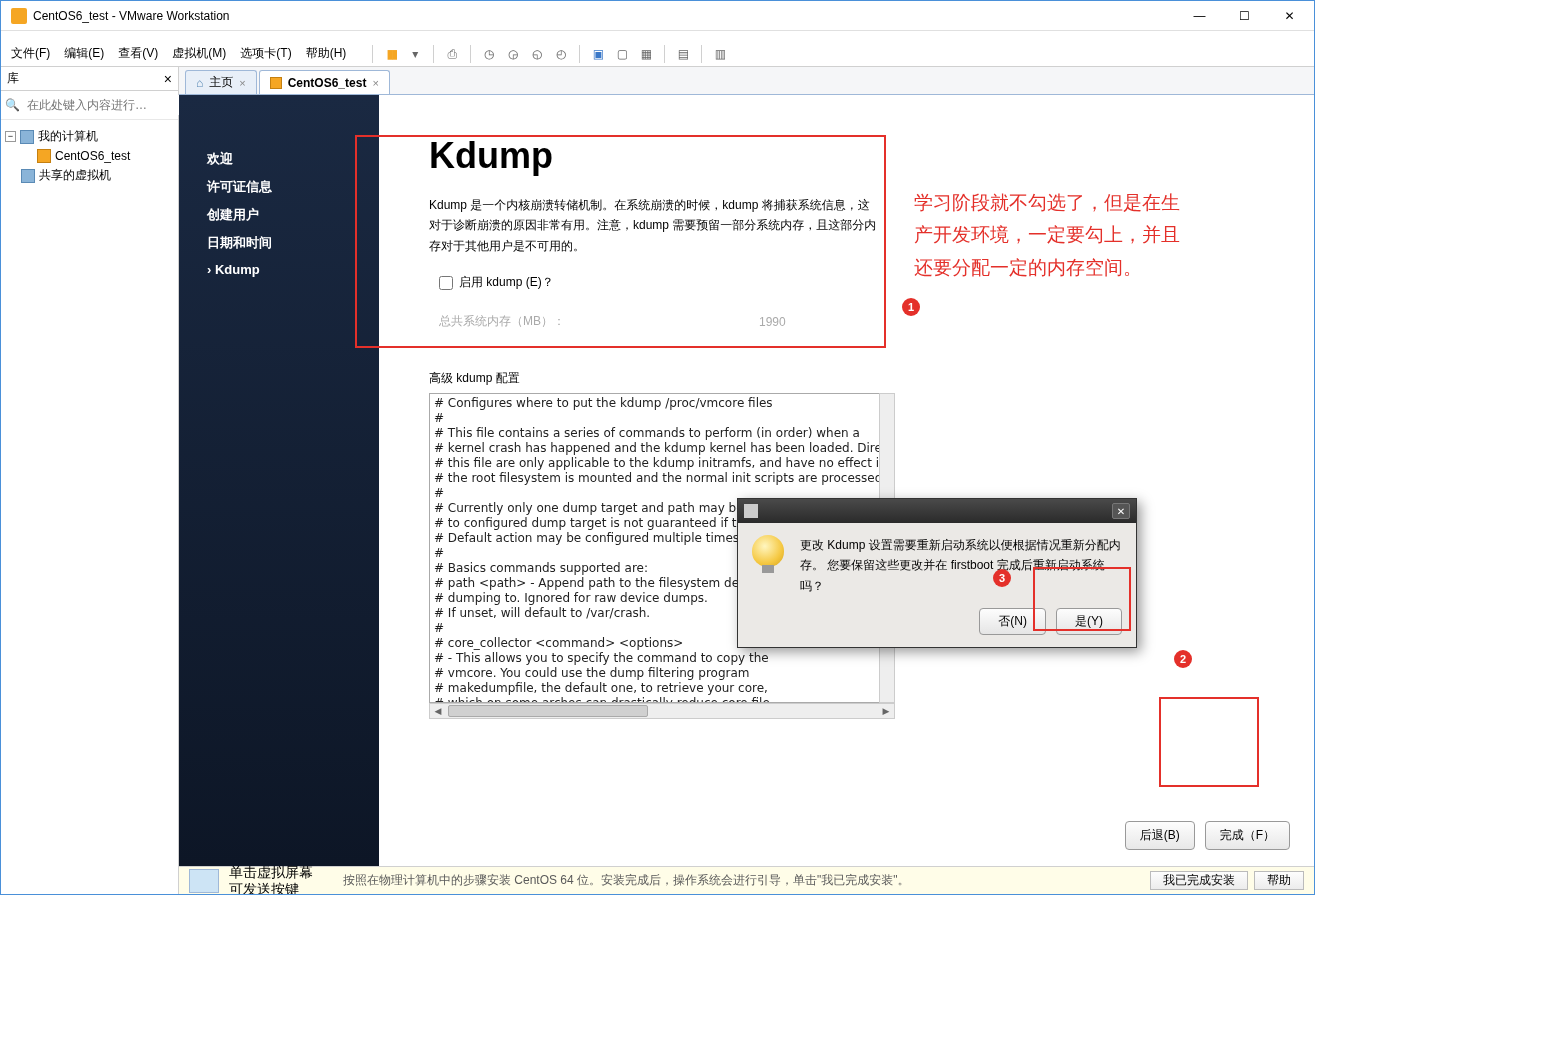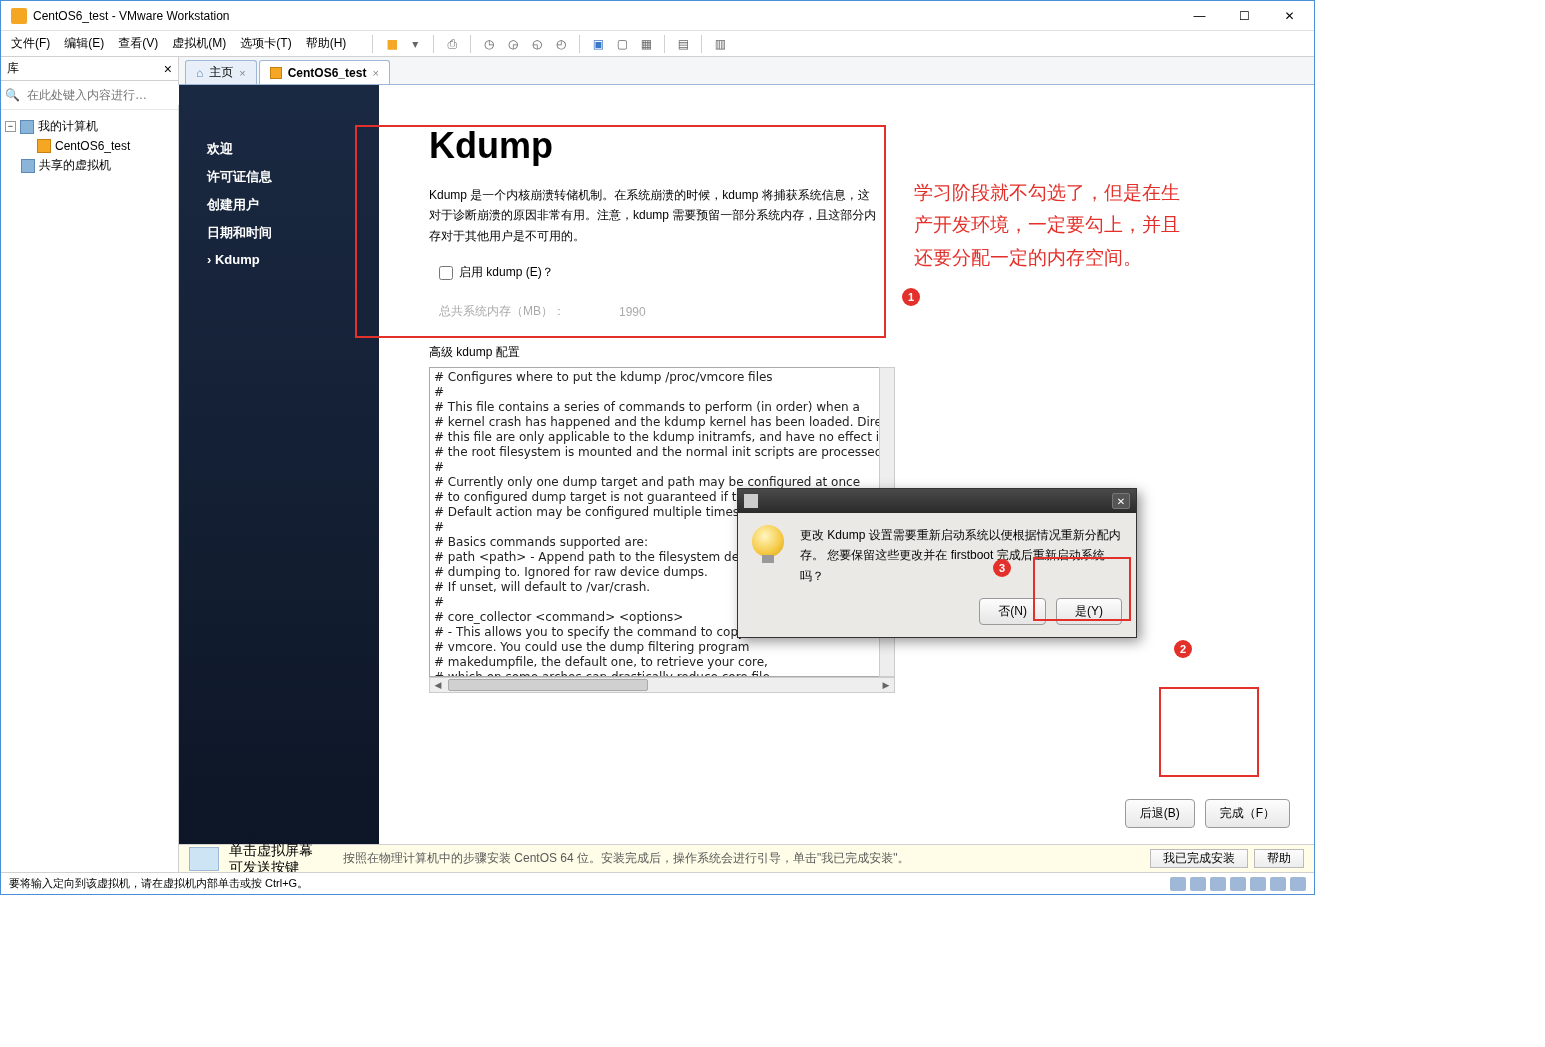--- a/index.html
+++ b/index.html
@@ -7,21 +7,21 @@
 
 .window { width: 1315px; height: 895px; border: 1px solid #4a90d9; display: flex; flex-direction: column; }
 
 .titlebar { height: 30px; background: #fff; border-bottom: 1px solid #e0e0e0; display: flex; align-items: center; padding: 0 2px; }
 .titlebar-left { display: flex; align-items: center; gap: 6px; padding-left: 8px; }
 .vmware-icon { width: 16px; height: 16px; background: #f5a623; border-radius: 2px; display: inline-block; }
 .title-text { font-size: 12px; }
 .titlebar-controls { margin-left: auto; display: flex; }
 .win-btn { width: 45px; height: 28px; display: flex; align-items: center; justify-content: center; font-size: 12px; }
 
-.menubar { height: 26px; border-bottom: 1px solid #d0d0d0; display: flex; align-items: center; padding: 0 10px; gap: 14px; font-size: 12px; }
+.menubar { height: 26px; border-bottom: 1px solid #d0d0d0; display: flex; align-items: center; padding: 0 10px; gap: 14px; font-size: 12px; margin-top: 10px; }
 .menubar > span { cursor: default; }
 .toolbar-icons { display: flex; align-items: center; gap: 4px; margin-left: 8px; }
 .tb-sep { width: 1px; height: 18px; background: #d0d0d0; margin: 0 4px; }
 .tb-icon { width: 20px; height: 20px; display: flex; align-items: center; justify-content: center; color: #666; border: 1px solid transparent; }
 .tb-pause { color: #f5a623; font-weight: bold; letter-spacing: -2px; }
 
 .main-body { flex: 1; display: flex; overflow: hidden; }
 
 .sidebar { width: 178px; border-right: 1px solid #d0d0d0; display: flex; flex-direction: column; background: #fff; }
 .sidebar-header { height: 24px; display: flex; align-items: center; justify-content: space-between; padding: 0 6px; border-bottom: 1px solid #d0d0d0; font-size: 12px; }
@@ -55,25 +55,25 @@
 .centos-nav div { padding: 5px 0; font-weight: bold; }
 .centos-nav .current::before { content: "›  "; }
 
 .centos-main { flex: 1; background: #fff; padding: 40px 50px 30px 50px; position: relative; }
 .kdump-title { font-size: 36px; font-weight: bold; margin-bottom: 18px; }
 .kdump-desc { font-size: 12px; line-height: 1.7; margin-bottom: 18px; max-width: 450px; }
 .kdump-checkbox-row { display: flex; align-items: center; gap: 6px; margin-bottom: 18px; padding-left: 10px; }
 .kdump-checkbox-row input { width: 14px; height: 14px; }
 .kdump-mem-row { display: flex; align-items: center; padding: 4px 0 4px 10px; font-size: 12px; color: #aaa; }
 .kdump-mem-row .label { width: 180px; }
-.kdump-mem-row .value { }
+.kdump-mem-row .value { margin-left: 140px; }
 .kdump-mem-row .spinner { border: 1px solid #ccc; padding: 1px 20px 1px 6px; background: #f8f8f8; position: relative; color: #999; }
 .kdump-mem-row.muted2 { color: #ccc; }
 
-.adv-section { margin-top: 20px; }
+.adv-section { margin-top: 36px; }
 .adv-title { font-size: 12px; margin-bottom: 6px; }
 .adv-textarea { width: 450px; height: 310px; border: 1px solid #aaa; border-right: none; font-family: "DejaVu Sans", sans-serif; font-size: 12px; padding: 2px 4px; overflow: hidden; color: #222; background: #fff; resize: none; line-height: 1.25; white-space: nowrap; }
 .adv-scrollbar-h { width: 466px; height: 16px; background: #eee; border: 1px solid #ccc; display: flex; align-items: center; position: relative; }
 .adv-scrollbar-h .thumb { position: absolute; left: 18px; width: 200px; height: 12px; background: #d0d0d0; border: 1px solid #aaa; top: 1px; border-radius: 2px; }
 .adv-scrollbar-h .arrow { width: 16px; height: 14px; display: flex; align-items: center; justify-content: center; font-size: 9px; color: #666; }
 .adv-scrollbar-h .arrow.left { position: absolute; left: 0; }
 .adv-scrollbar-h .arrow.right { position: absolute; right: 0; }
 
 .bottom-buttons { position: absolute; bottom: 16px; right: 24px; display: flex; gap: 10px; }
 .centos-btn { padding: 5px 14px; border: 1px solid #999; background: linear-gradient(#fdfdfd, #e8e8e8); border-radius: 4px; font-size: 12px; cursor: pointer; }
@@ -293,26 +293,14 @@
         </div>
         <div class="instruction">按照在物理计算机中的步骤安装 CentOS 64 位。安装完成后，操作系统会进行引导，单击"我已完成安装"。</div>
         <div class="right-buttons">
           <button class="info-btn">我已完成安装</button>
           <button class="info-btn">帮助</button>
         </div>
       </div>
     </div>
   </div>
 
-  <div class="statusbar">
-    <span>要将输入定向到该虚拟机，请在虚拟机内部单击或按 Ctrl+G。</span>
-    <div class="status-right">
-      <span class="status-icon"></span>
-      <span class="status-icon"></span>
-      <span class="status-icon"></span>
-      <span class="status-icon"></span>
-      <span class="status-icon"></span>
-      <span class="status-icon"></span>
-      <span class="status-icon"></span>
-    </div>
-  </div>
 
 </div>
 
 </body></html>

